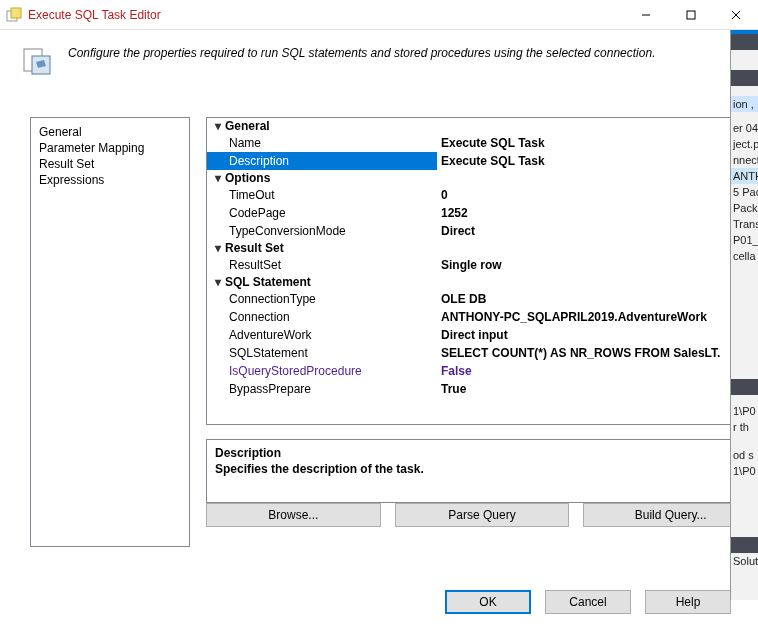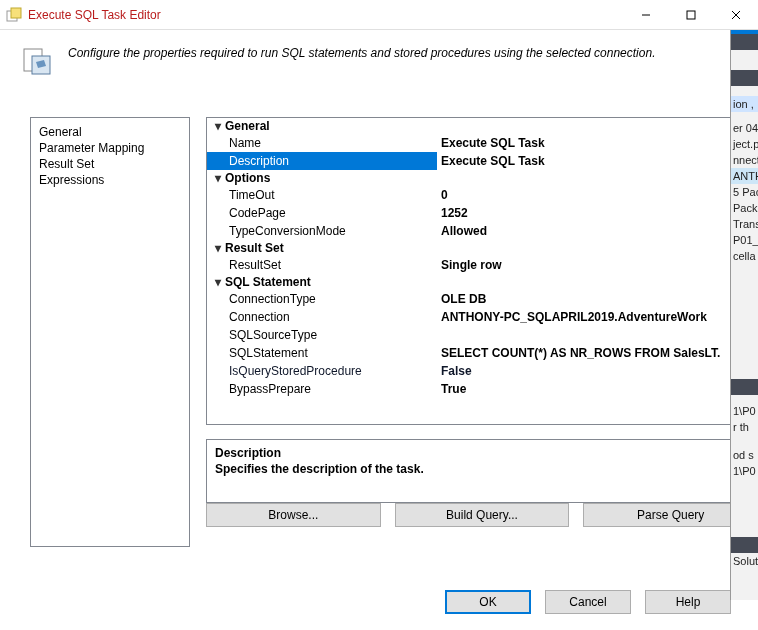--- a/index.html
+++ b/index.html
@@ -117,21 +117,21 @@
     flex: 1;
     padding-left: 4px;
     font-weight: 700;
   }
   .pg-row.selected .labelcell {
     background: #0078d7;
     color: #fff;
   }
   .pg-row.disabled .labelcell,
   .pg-row.disabled .valuecell {
-    color: #0f172a;
+    color: #4c1d95;
   }
 
   .descpanel {
     border: 1px solid #828790;
     margin-top: 14px;
     height: 64px;
     padding: 6px 8px;
   }
   .descpanel .dtitle { font-weight: 700; }
   .descpanel .dtext { margin-top: 2px; font-weight: bold; }
@@ -264,21 +264,21 @@
       <div class="pg-row">
         <div class="labelcell">TimeOut</div>
         <div class="valuecell">0</div>
       </div>
       <div class="pg-row">
         <div class="labelcell">CodePage</div>
         <div class="valuecell">1252</div>
       </div>
       <div class="pg-row">
         <div class="labelcell">TypeConversionMode</div>
-        <div class="valuecell">Allowed</div>
+        <div class="valuecell">Direct</div>
       </div>
 
       <div class="pg-cat">
         <span class="arrow">▾</span>
         <span>Result Set</span>
       </div>
       <div class="pg-row">
         <div class="labelcell">ResultSet</div>
         <div class="valuecell">Single row</div>
       </div>
@@ -289,21 +289,22 @@
       </div>
       <div class="pg-row">
         <div class="labelcell">ConnectionType</div>
         <div class="valuecell">OLE DB</div>
       </div>
       <div class="pg-row">
         <div class="labelcell">Connection</div>
         <div class="valuecell">ANTHONY-PC_SQLAPRIL2019.AdventureWork</div>
       </div>
       <div class="pg-row">
-        <div class="labelcell">SQLSourceType</div>
+        <div class="labelcell">AdventureWork</div>
+        <div class="valuecell">Direct input</div>
       </div>
       <div class="pg-row">
         <div class="labelcell">SQLStatement</div>
         <div class="valuecell">SELECT COUNT(*) AS NR_ROWS FROM SalesLT.</div>
       </div>
       <div class="pg-row disabled">
         <div class="labelcell">IsQueryStoredProcedure</div>
         <div class="valuecell">False</div>
       </div>
       <div class="pg-row">
@@ -313,22 +314,22 @@
 
     </div>
 
     <div class="descpanel">
       <div class="dtitle">Description</div>
       <div class="dtext">Specifies the description of the task.</div>
     </div>
 
     <div class="btnrow">
       <button class="btn">Browse...</button>
+      <button class="btn">Parse Query</button>
       <button class="btn">Build Query...</button>
-      <button class="btn">Parse Query</button>
     </div>
 
   </div>
 </div>
 
 <div class="footer">
   <button class="btn primary">OK</button>
   <button class="btn">Cancel</button>
   <button class="btn">Help</button>
 </div>

